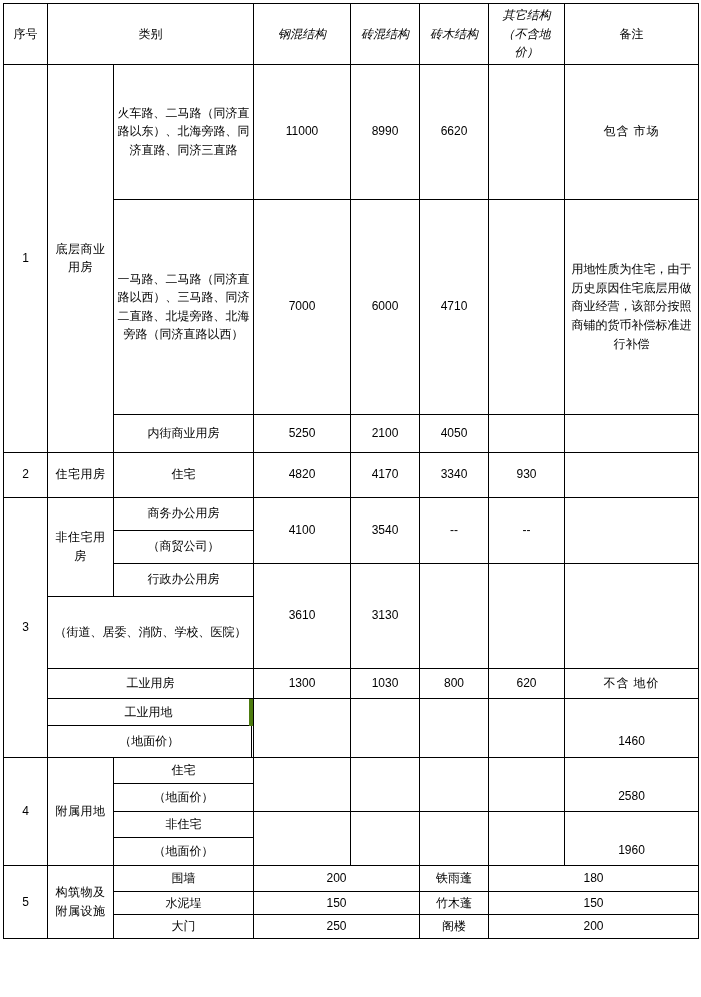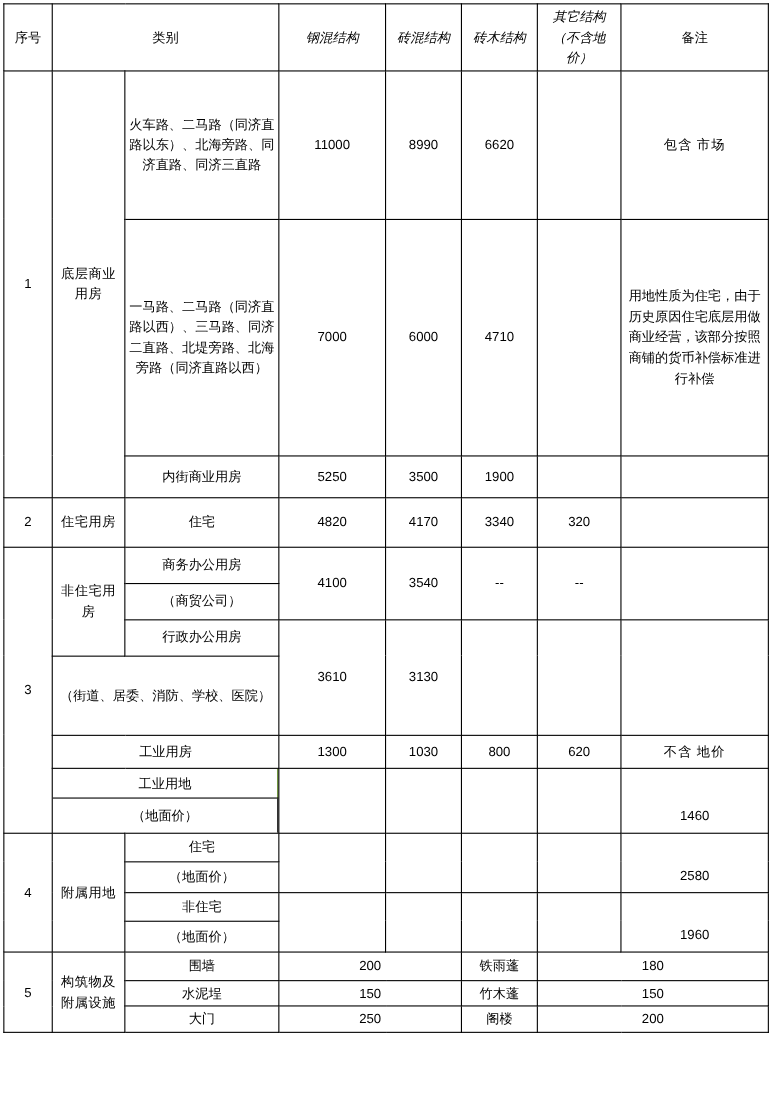--- a/index.html
+++ b/index.html
@@ -120,34 +120,34 @@
         <td class="desc" style="height:215px">一马路、二马路（同济直路以西）、三马路、同济二直路、北堤旁路、北海旁路（同济直路以西）</td>
         <td class="val">7000</td>
         <td class="val">6000</td>
         <td class="val">4710</td>
         <td class="val"></td>
         <td class="note">用地性质为住宅，由于历史原因住宅底层用做商业经营，该部分按照商铺的货币补偿标准进行补偿</td>
       </tr>
       <tr>
         <td class="sub" style="height:38px">内街商业用房</td>
         <td class="val">5250</td>
-        <td class="val">3500</td>
-        <td class="val">1900</td>
+        <td class="val">2100</td>
+        <td class="val">4050</td>
         <td class="val"></td>
         <td class="val"></td>
       </tr>
 
       <tr>
         <td class="num">2</td>
         <td class="cat">住宅用房</td>
         <td class="sub" style="height:45px">住宅</td>
         <td class="val">4820</td>
         <td class="val">4170</td>
         <td class="val">3340</td>
-        <td class="val">320</td>
+        <td class="val">930</td>
         <td class="val"></td>
       </tr>
 
       <tr>
         <td class="num" rowspan="6">3</td>
         <td class="cat" rowspan="3">非住宅用房</td>
         <td class="sub" style="height:33px">商务办公用房</td>
         <td class="val" rowspan="2">4100</td>
         <td class="val" rowspan="2">3540</td>
         <td class="val" rowspan="2">--</td>
@@ -174,21 +174,21 @@
         <td class="val">1030</td>
         <td class="val">800</td>
         <td class="val">620</td>
         <td class="note-wide">不含    地价</td>
       </tr>
       <tr>
         <td colspan="2" style="padding:0; border:none;">
           <table style="border-collapse:collapse; width:100%; table-layout:fixed;">
             <tbody>
                 <tr>
-              <td class="sub" style="height:27px; border-top:none; border-left:none; border-right:1px solid #4d7c0f; border-bottom:1px solid #000;">工业用地</td>
+              <td class="sub" style="height:27px; border-top:none; border-left:none; border-right:4px solid #4d7c0f; border-bottom:1px solid #000;">工业用地</td>
             </tr>
             <tr>
               <td class="sub" style="height:31px; border:none; border-right:1px solid #000;">（地面价）</td>
             </tr>
           </tbody>
             </table>
         </td>
         <td class="val"></td>
         <td class="val"></td>
         <td class="val"></td>

